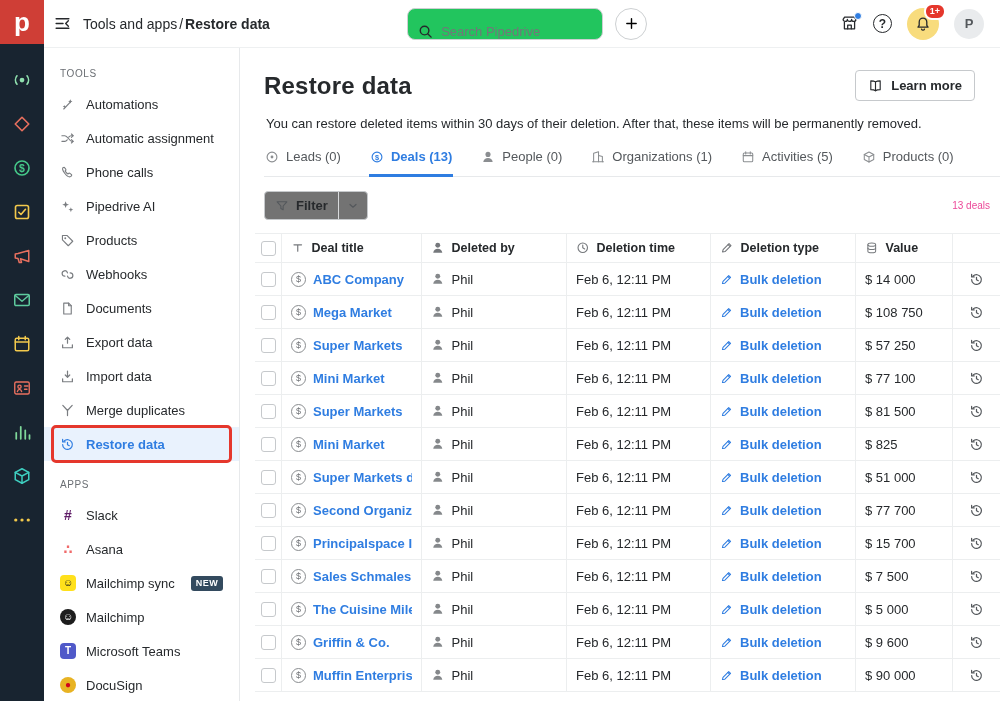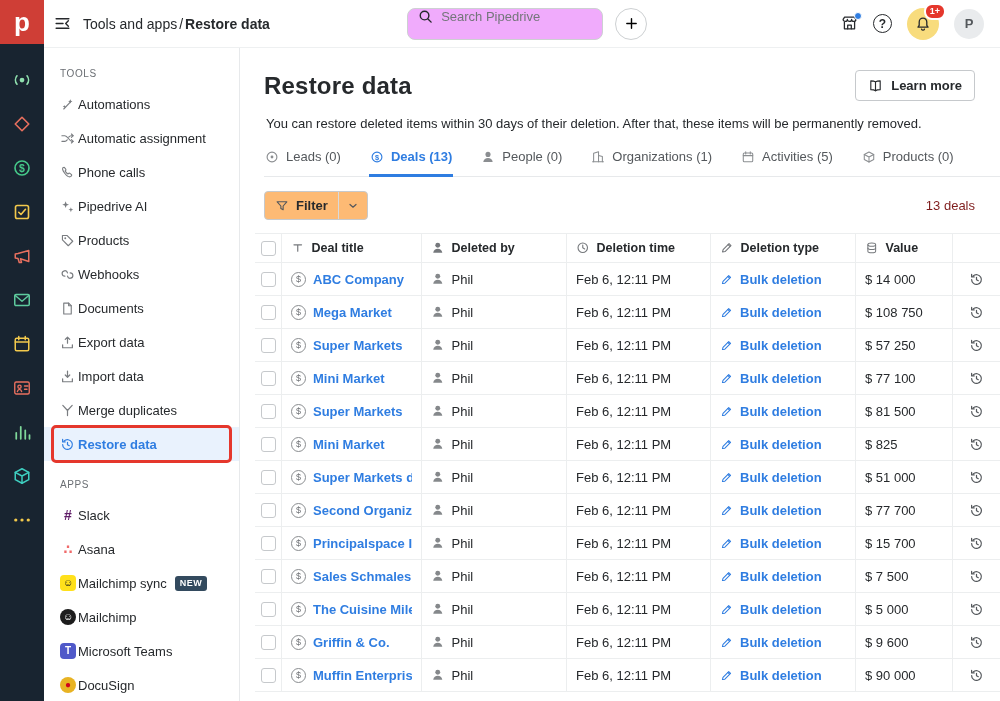--- a/index.html
+++ b/index.html
@@ -16,22 +16,22 @@
   
   .right{flex:1;display:flex;flex-direction:column;min-width:0}
   .topbar{height:48px;flex:none;display:flex;align-items:center;gap:12px;padding:0 16px 0 10px;
     background:#fff;border-bottom:1px solid #eef0f1}
   .topbar-btn{display:inline-flex;align-items:center;justify-content:center;color:#26292c;cursor:pointer}
   .topbar-btn svg{width:17px;height:17px}
   .breadcrumb{font-size:14px;display:flex;gap:2px;white-space:nowrap}
   .bc-section{cursor:pointer}
   .bc-current{font-weight:700}
   .sp1{flex:.8}.sp2{flex:1.2}
-  .search-box{width:196px;height:32px;border:1px solid #cdd0d2;border-radius:8px;display:flex;align-items:flex-start;
-    gap:8px;padding:0 10px;background:#f0abfc}
+  .search-box{width:196px;height:32px;border:1px solid #cdd0d2;border-radius:8px;display:flex;align-items:flex-end;
+    gap:8px;padding:0 10px;background:#22c55e}
   .search-box svg{width:15px;height:15px}
   .search-input{border:none;outline:none;flex:1;min-width:0;font-size:13px;font-family:inherit;color:#26292c;background:transparent}
   .search-input::placeholder{color:#73767a}
   .plus-btn{width:32px;height:32px;border:1px solid #cdd0d2;border-radius:50%;background:#fff;display:flex;
     align-items:center;justify-content:center;cursor:pointer}
   .plus-btn svg{width:15px;height:15px}
   .topbar-right{display:flex;align-items:center;gap:15px}
   .mkt{position:relative}
   .blue-dot{position:absolute;top:-3px;right:-4px;width:8px;height:8px;border-radius:50%;background:var(--accent);border:1.5px solid #fff}
   .help-circle{width:19px;height:19px;border:1.7px solid #26292c;border-radius:50%;display:flex;align-items:center;
@@ -41,21 +41,21 @@
   .bell-wrap svg{width:16px;height:16px}
   .notif-badge{position:absolute;top:-5px;right:-7px;background:var(--badge-red);color:#fff;font-size:9px;
     font-weight:700;padding:2px 4px;border-radius:8px;border:2px solid #fff;line-height:1}
   .avatar{width:30px;height:30px;border-radius:50%;background:#e9ebed;color:#54585c;font-weight:700;font-size:13px;
     display:flex;align-items:center;justify-content:center;cursor:pointer}
   
   .body{flex:1;display:flex;min-height:0;overflow:hidden}
   .sidebar{width:196px;flex:none;border-right:1px solid var(--border);padding-top:12px;overflow:hidden;background:#fff}
   .side-title{font-size:10px;font-weight:400;color:#6a6e73;letter-spacing:.6px;padding:8px 16px}
   .side-title.apps{margin-top:10px}
-  .side-item{display:flex;align-items:center;gap:2px;height:34px;padding:0 10px 0 16px;font-size:13px;
+  .side-item{display:flex;align-items:center;gap:10px;height:34px;padding:0 10px 0 16px;font-size:13px;
     color:#26292c;cursor:pointer;position:relative;white-space:nowrap}
   .side-item .icon{width:16px;flex:none;display:inline-flex;color:#7a7d81}
   .side-item .icon svg{width:15px;height:15px}
   .side-item.active{background:var(--active-bg);color:var(--accent);font-weight:700}
   .side-item.active .icon{color:var(--accent)}
   .annotation{position:absolute;left:7px;right:7px;top:-2px;bottom:-2px;border:3px solid var(--annotation);border-radius:5px;pointer-events:none}
   .new-badge{background:var(--new-badge-bg);color:#fff;font-size:9px;font-weight:700;padding:2.5px 5px;border-radius:3px;
     margin-left:6px;letter-spacing:.4px}
   .app-glyph{display:inline-flex;width:16px;justify-content:center}
   .app-box{width:16px;height:16px;border-radius:4px;display:inline-flex;align-items:center;justify-content:center;
@@ -70,28 +70,28 @@
   .learn-btn svg{width:15px;height:15px}
   .desc{margin-top:15px;font-size:13px;color:#26292c;padding-left:2px}
   .tabs{display:flex;gap:27px;border-bottom:1px solid var(--border);margin-top:18px}
   .tab{display:flex;align-items:center;gap:7px;padding:0 1px 10px;border-bottom:3px solid transparent;margin-bottom:-1px;
     font-size:13px;color:#54585c;cursor:pointer;white-space:nowrap}
   .tab .icon{display:inline-flex;color:#8b8e91}
   .tab .icon svg{width:14px;height:14px}
   .tab.active{color:var(--accent);font-weight:700;border-bottom-color:var(--accent)}
   .tab.active .icon{color:var(--accent)}
   .filter-row{margin-top:14px;display:flex;align-items:center}
-  .filter-btn{height:29px;border:1px solid #c6c9cc;border-radius:4px;background:#fdba74;display:flex;align-items:stretch;
+  .filter-btn{height:29px;border:1px solid #c6c9cc;border-radius:4px;background:#737373;display:flex;align-items:stretch;
     padding:0;font-size:13px;font-weight:600;color:#26292c;font-family:inherit;overflow:hidden;cursor:pointer}
   .filter-main{display:flex;align-items:center;gap:7px;padding:0 10px;color:#26292c}
   .filter-main svg{width:14px;height:14px;color:#54585c}
   .filter-div{width:1px;background:#d8dadc}
   .filter-chev{display:flex;align-items:center;padding:0 8px;color:#54585c}
   .filter-chev svg{width:12px;height:12px}
-  .count{margin-left:auto;margin-right:25px;font-size:13px;color:#7f1d1d}
+  .count{margin-left:auto;margin-right:10px;font-size:10px;color:#ec4899}
   
   .table{width:745px;margin-left:-9px;margin-top:13px;border-top:1px solid var(--table-border);font-size:13px}
   .trow{display:flex;align-items:stretch;border-bottom:1px solid var(--table-border);height:33px;background:#fff}
   .trow.thead{height:29px;font-weight:700;font-size:12.5px}
   .cell{display:flex;align-items:center;gap:7px;padding:0 9px;overflow:hidden;flex:none}
   .cell + .cell{border-left:1px solid var(--table-border)}
   .col-check{width:26px;padding:0;justify-content:center}
   .col-0{width:140px}.col-1{width:145px}.col-2{width:144px}.col-3{width:145px}.col-4{width:97px}
   .col-restore{width:48px;justify-content:center}
   .thead .icon{display:inline-flex;color:#75787c}

